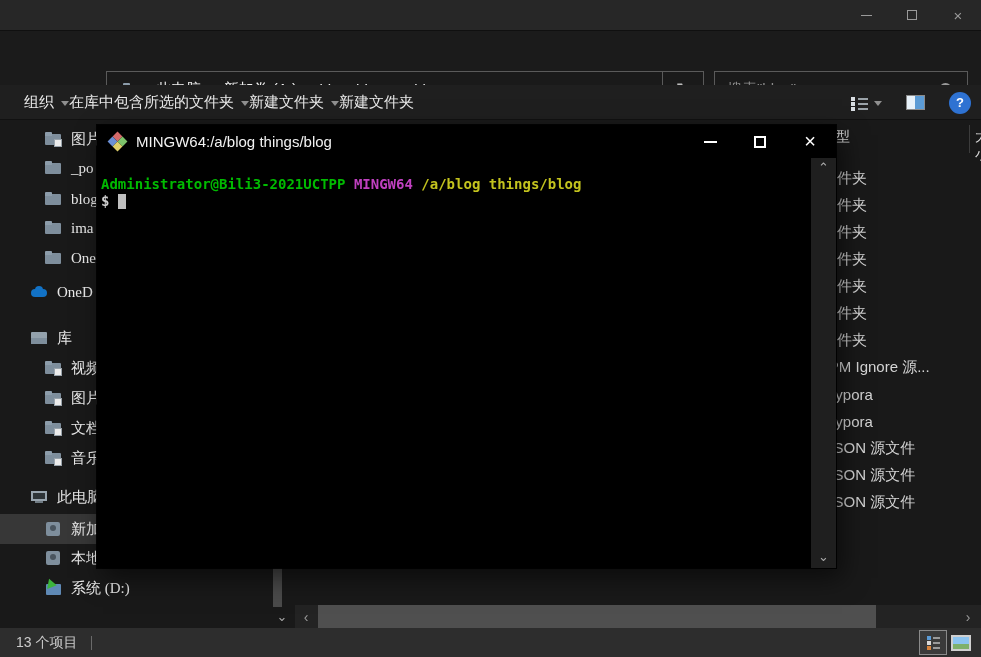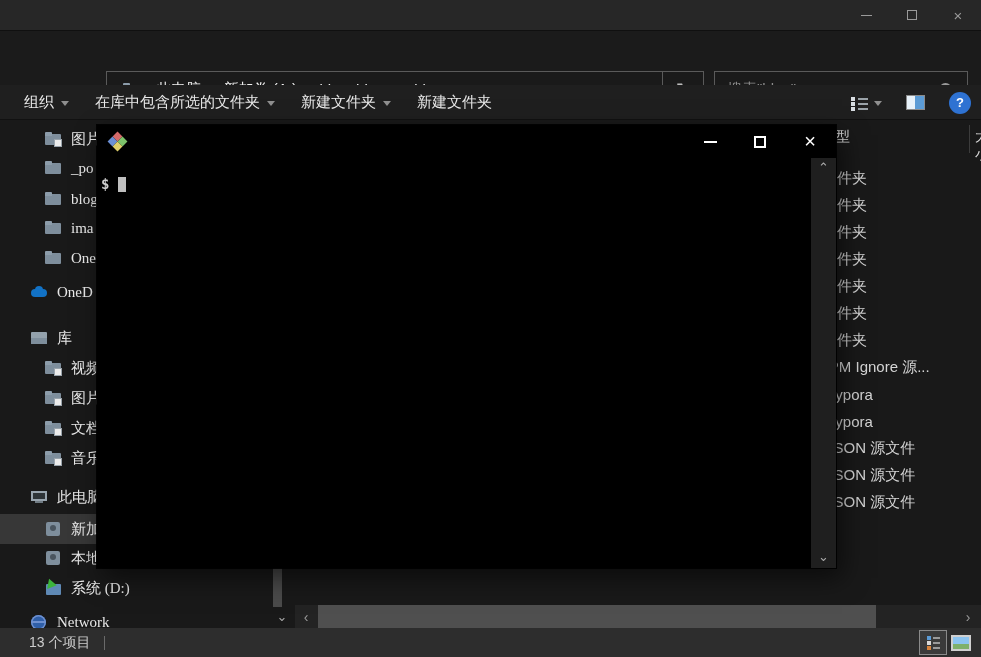--- a/index.html
+++ b/index.html
@@ -31,21 +31,21 @@
                border:1px solid #5a5a5a; display:flex; align-items:center; }
   .search-ph { flex:1; padding-left:12px; color:#8d8d8d; font-size:15px; }
   .ic-search { position:relative; width:16px; height:16px; margin-right:14px; }
   .ic-search::before { content:""; position:absolute; left:2px; top:1px; width:9px; height:9px;
                        border:2px solid #9a9a9a; border-radius:50%; }
   .ic-search::after { content:""; position:absolute; left:0px; top:12px; width:6px; height:2px;
                       background:#9a9a9a; transform:rotate(45deg); }
 
   .toolbar { position:absolute; left:0; top:85px; width:981px; height:35px; background:#1f1f1f;
              border-bottom:1px solid #111; display:flex; align-items:center; font-size:15px; }
-  .tool-item { display:flex; align-items:center; color:#eaeaea; margin-left:26px; }
+  .tool-item { display:flex; align-items:center; color:#eaeaea; }
   .tool-item:first-child { margin-left:24px;text-align:center; }
   .dd-tri { width:0; height:0; border-left:4px solid transparent; border-right:4px solid transparent;
             border-top:5px solid #8f8f8f; margin-left:7px; margin-top:2px; }
   .tool-right { position:absolute; right:0; top:0; height:35px; display:flex; align-items:center; }
   .ic-viewlist { position:relative; width:17px; height:14px; }
   .ic-viewlist i.sq { position:absolute; left:0; top:1px; width:4px; height:4px; background:#d8dde2;
                      box-shadow:0 5px 0 #d8dde2, 0 10px 0 #d8dde2; display:block; }
   .ic-viewlist i.ln { position:absolute; left:7px; top:2px; width:10px; height:2px; background:#9aa2a8;
                      box-shadow:0 5px 0 #9aa2a8, 0 10px 0 #9aa2a8; display:block; }
   .ic-panes { position:relative; width:19px; height:15px; border:1px solid #8a8a8a; background:#E8F2FA; margin-left:24px; }
@@ -90,21 +90,21 @@
   .col-sep { position:absolute; left:969px; top:5px; width:1px; height:28px; background:#3c3c3c; }
   .file-row { position:absolute; height:27px; display:flex; align-items:center; font-size:15px; color:#d4d4d4; }
 
   .hscroll { position:absolute; left:295px; top:485px; width:686px; height:23px; background:#232323; display:flex; align-items:center; }
   .hs-arrow { width:22px; text-align:center; color:#9a9a9a; font-size:14px; }
   .hs-thumb { position:absolute; left:23px; width:558px; height:23px; background:#4f4f4f; }
   .hs-right { position:absolute; right:2px; }
 
   .statusbar { position:absolute; left:0; top:628px; width:981px; height:29px; background:#2d2d2d;
                display:flex; align-items:center; font-size:14px; color:#cccccc; }
-  .status-count { margin-left:29px; }
+  .status-count { margin-left:16px; }
   .status-sep { width:1px; height:14px; background:#6a6a6a; margin-left:14px; }
   .status-views { position:absolute; right:6px; display:flex; align-items:center; }
   .sv-btn { width:28px; height:25px; display:flex; align-items:center; justify-content:center; }
   .sv-btn.active { border:1px solid #8a8a8a; background:#3a3a3a; }
   .ic-details { position:relative; width:13px; height:13px; }
   .ic-details i.sq { position:absolute; left:0; top:0; width:4px; height:4px; background:#5B9BD5; display:block; }
   .ic-details i.sq2 { position:absolute; left:0; top:5px; width:4px; height:4px; background:#d8d8d8; display:block; }
   .ic-details i.sq3 { position:absolute; left:0; top:10px; width:4px; height:4px; background:#D8823A; display:block; }
   .ic-details i.ln { position:absolute; left:6px; top:1px; width:7px; height:2px; background:#9a9a9a;
                      box-shadow:0 5px 0 #9a9a9a, 0 10px 0 #9a9a9a; display:block; }
@@ -271,24 +271,20 @@
       <span class="sb-label">新加</span>
     </div>
   <div class="sb-row ind1" style="top:423px">
       <span class="ic ic-drive"></span>
       <span class="sb-label">本地</span>
     </div>
   <div class="sb-row ind1" style="top:453px">
       <span class="ic ic-drivesys"></span>
       <span class="sb-label">系统 (D:)</span>
     </div>
-  <div class="sb-row ind0" style="top:487px">
-      <span class="ic ic-globe"></span>
-      <span class="sb-label">Network</span>
-    </div>
 
   <div class="sb-vthumb"></div>
   <div class="sb-scrolldown">⌄</div>
 
   <div class="col-header" style="left:822px">类型</div>
   <div class="col-sep"></div>
   <div class="col-header" style="left:975px">大小</div>
 
   <div class="file-row" style="left:822px; top:45px">
       <span>文件夹</span>
@@ -356,32 +352,38 @@
 </div>
 
 <div class="terminal">
   <div class="term-titlebar">
     <span class="ic-msys">
         <i class="d-top"></i>
         <i class="d-left"></i>
         <i class="d-right"></i>
         <i class="d-bottom"></i>
       </span>
+    <span class="term-title">MINGW64:/a/blog things/blog</span>
     <div class="term-caps">
       <div class="tcap tcap-min">
           <i></i>
         </div>
       <div class="tcap tcap-max">
           <i></i>
         </div>
       <div class="tcap tcap-close">×</div>
     </div>
   </div>
   <div class="term-body">
     <div>
+      <span id="t-user" style="color: rgb(0, 187, 0);">Administrator@Bili3-2021UCTPP</span>
+      <span id="t-shell" style="color: rgb(192, 64, 192);">MINGW64</span>
+      <span id="t-path" style="color: rgb(195, 195, 30);">/a/blog things/blog</span>
+    </div>
+    <div>
       <span id="t-dollar" style="color: rgb(207, 207, 207);">$</span><span class="cursor-block"></span>
     </div>
   </div>
   <div class="term-scroll">
     <div class="tscroll-up">⌃</div>
     <div class="tscroll-down">⌄</div>
   </div>
 </div>
 
 </body></html>

